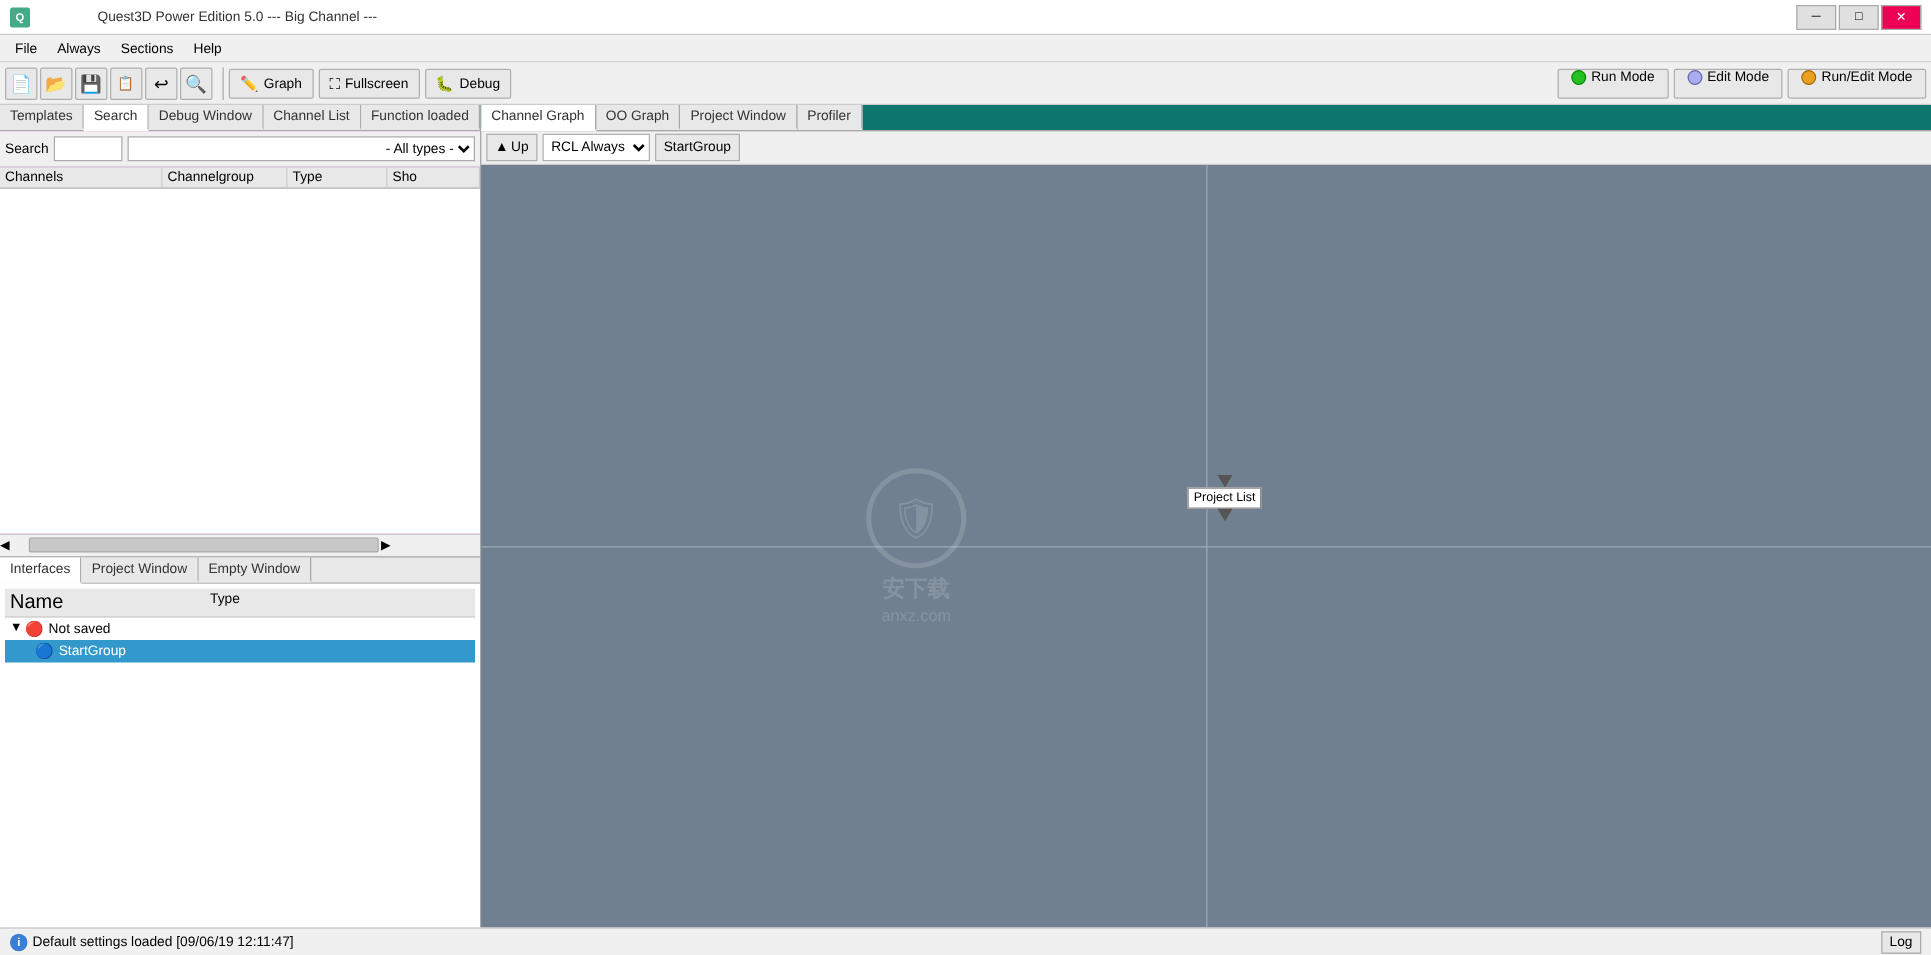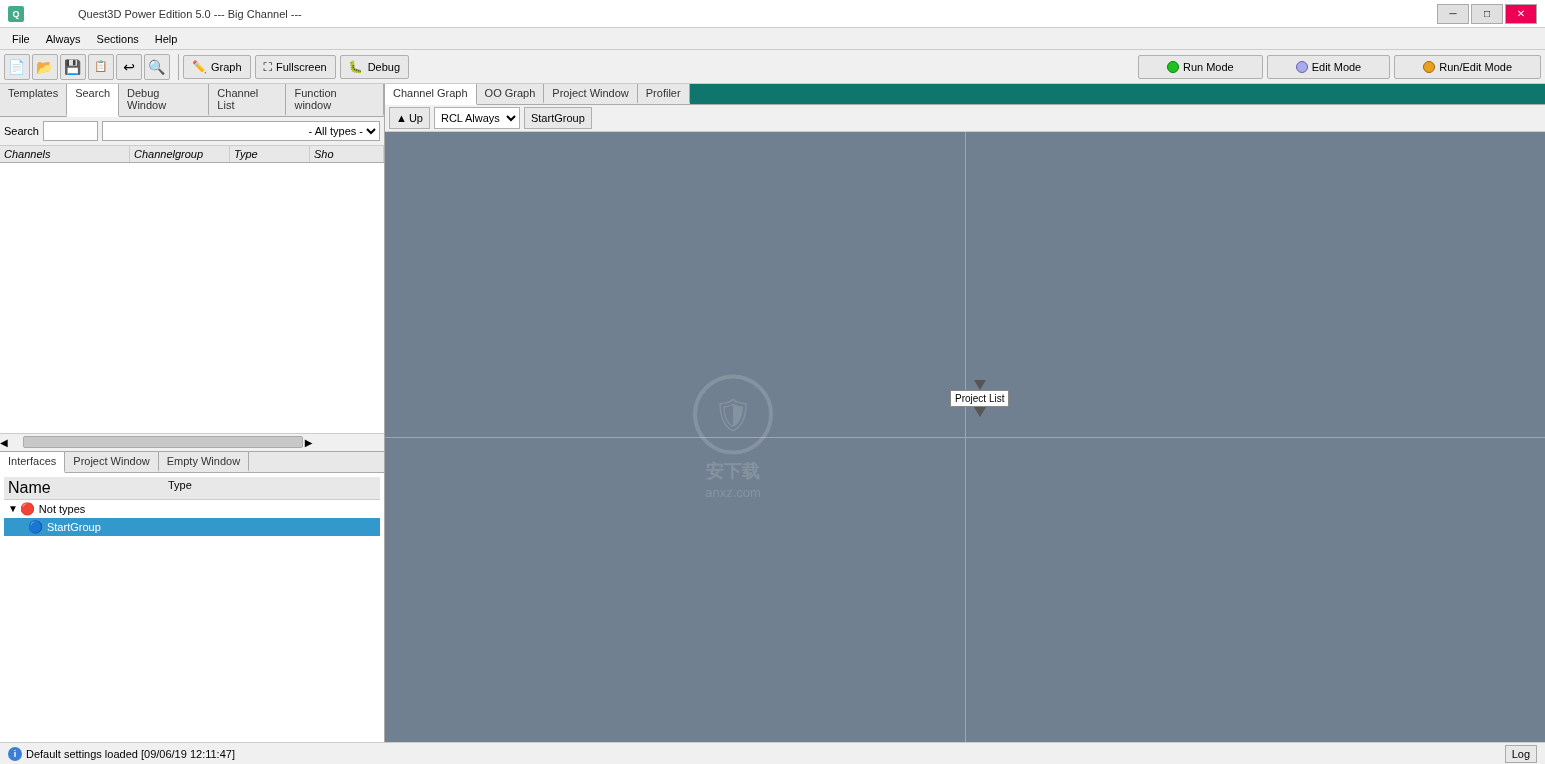--- a/index.html
+++ b/index.html
@@ -37,22 +37,22 @@
       font-size: 11px;
       cursor: pointer;
       color: #000;
     }
     .tb-btn {
       width: 26px; height: 26px; background: #e8e8e8; border: 1px solid #b0b0b0;
       display: flex; align-items: center; justify-content: center; font-size: 14px; cursor: pointer;
       border-radius: 2px;
     }
     .mode-btn {
-      height: 24px; padding: 0 28px; background: #e8e8e8; border: 1px solid #b0b0b0;
-      display: flex; align-items: center; gap: 4px; cursor: pointer; font-size: 11px;
+      height: 24px; padding: 0 10px; background: #e8e8e8; border: 1px solid #b0b0b0;
+      display: flex; gap: 4px; cursor: pointer; font-size: 11px;
       border-radius: 2px;
     }
     .mode-btn .mode-indicator {
       width: 12px; height: 12px; border-radius: 50%; display: inline-block;
     }
 
     
     #main-area {
       display: flex;
       height: calc(764px - 28px - 22px - 32px - 22px - 22px);
@@ -106,21 +106,20 @@
     #type-select {
       flex: 1; height: 20px; border: 1px solid #aaa; font-size: 11px; background: #fff; text-align: right;
     }
 
     
     #channel-table-header {
       display: flex;
       background: #e8e8e8;
       border-bottom: 1px solid #aaa;
       flex-shrink: 0;
-      font-style: italic;
     }
     .col-header {
       font-size: 11px; padding: 2px 4px; border-right: 1px solid #ccc;
       font-weight: normal; color: #000;
     }
     .col-channels { width: 130px; }
     .col-channelgroup { width: 100px; }
     .col-type { width: 80px; }
     .col-short { flex: 1; overflow: hidden; }
 
@@ -420,21 +419,21 @@
 
   <div id="main-area" style="display:flex;flex:1;overflow:hidden;">
 
     <div id="left-panel">
 
       <div class="tab-strip">
         <div class="tab">Templates</div>
         <div class="tab active">Search</div>
         <div class="tab">Debug Window</div>
         <div class="tab">Channel List</div>
-        <div class="tab">Function window</div>
+        <div class="tab">Function loaded</div>
       </div>
 
       <div id="search-area">
         <label>Search</label>
         <input type="text" id="search-input" style="">
         <select id="type-select">
           <option>- All types -</option>
         </select>
       </div>
 
@@ -462,21 +461,21 @@
       <div id="bottom-panel">
         <div id="tree-area">
           <div class="tree-header-row">
             <div class="tree-col-name">Name</div>
             <div class="tree-col-type">Type</div>
           </div>
 
           <div class="tree-item">
             <span class="tree-expand">▼</span>
             <span class="tree-icon">🔴</span>
-            <span>Not types</span>
+            <span>Not saved</span>
           </div>
 
           <div class="tree-item tree-child selected">
             <span class="tree-icon">🔵</span>
             <span>StartGroup</span>
           </div>
         </div>
       </div>
     </div>
 

